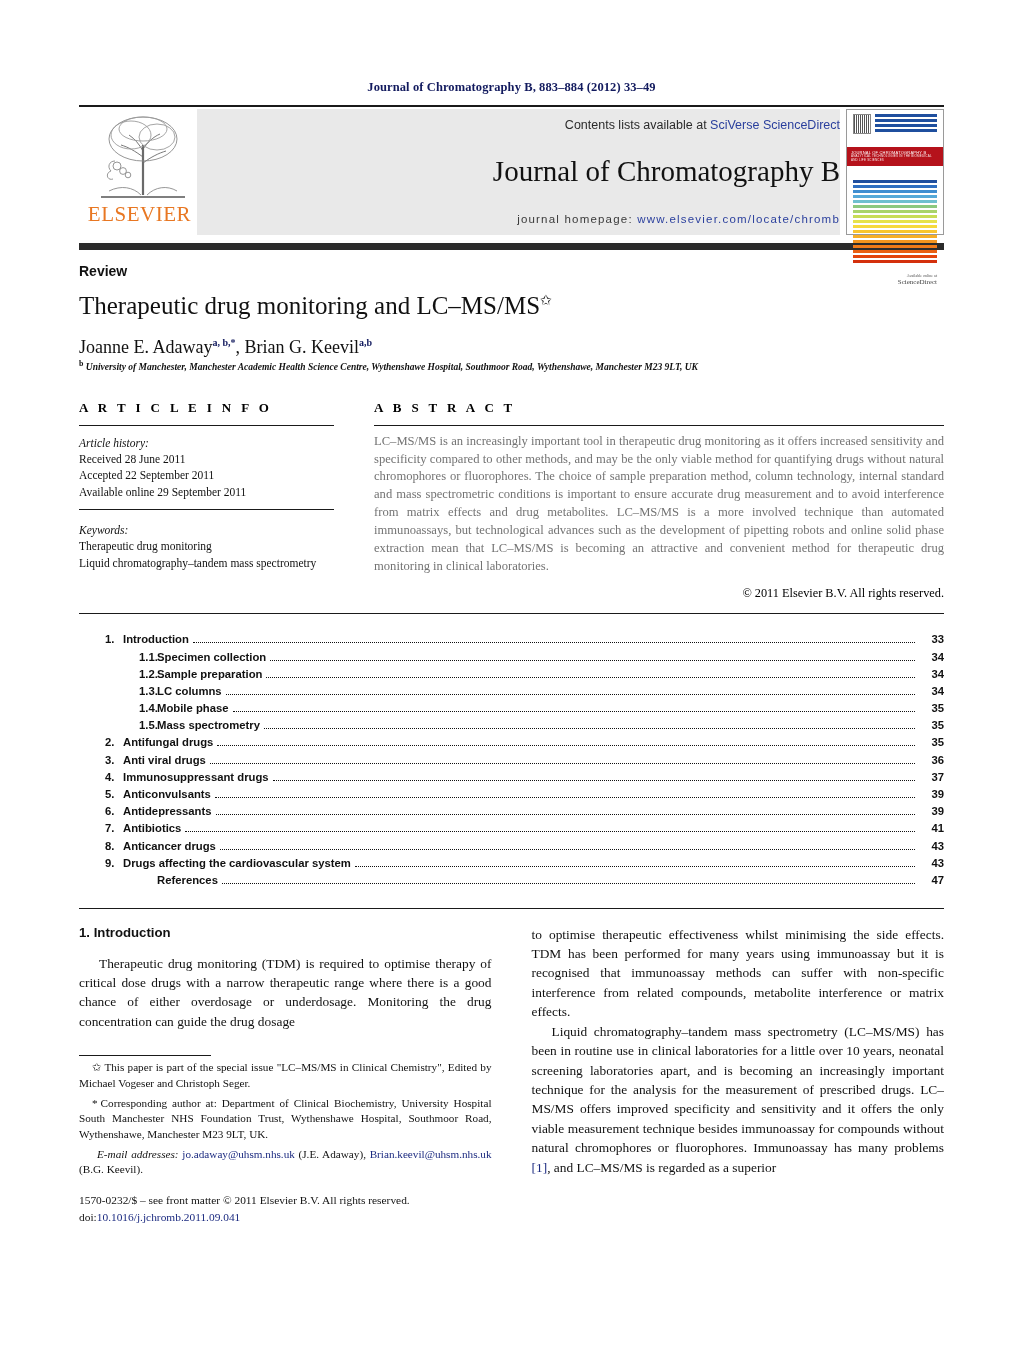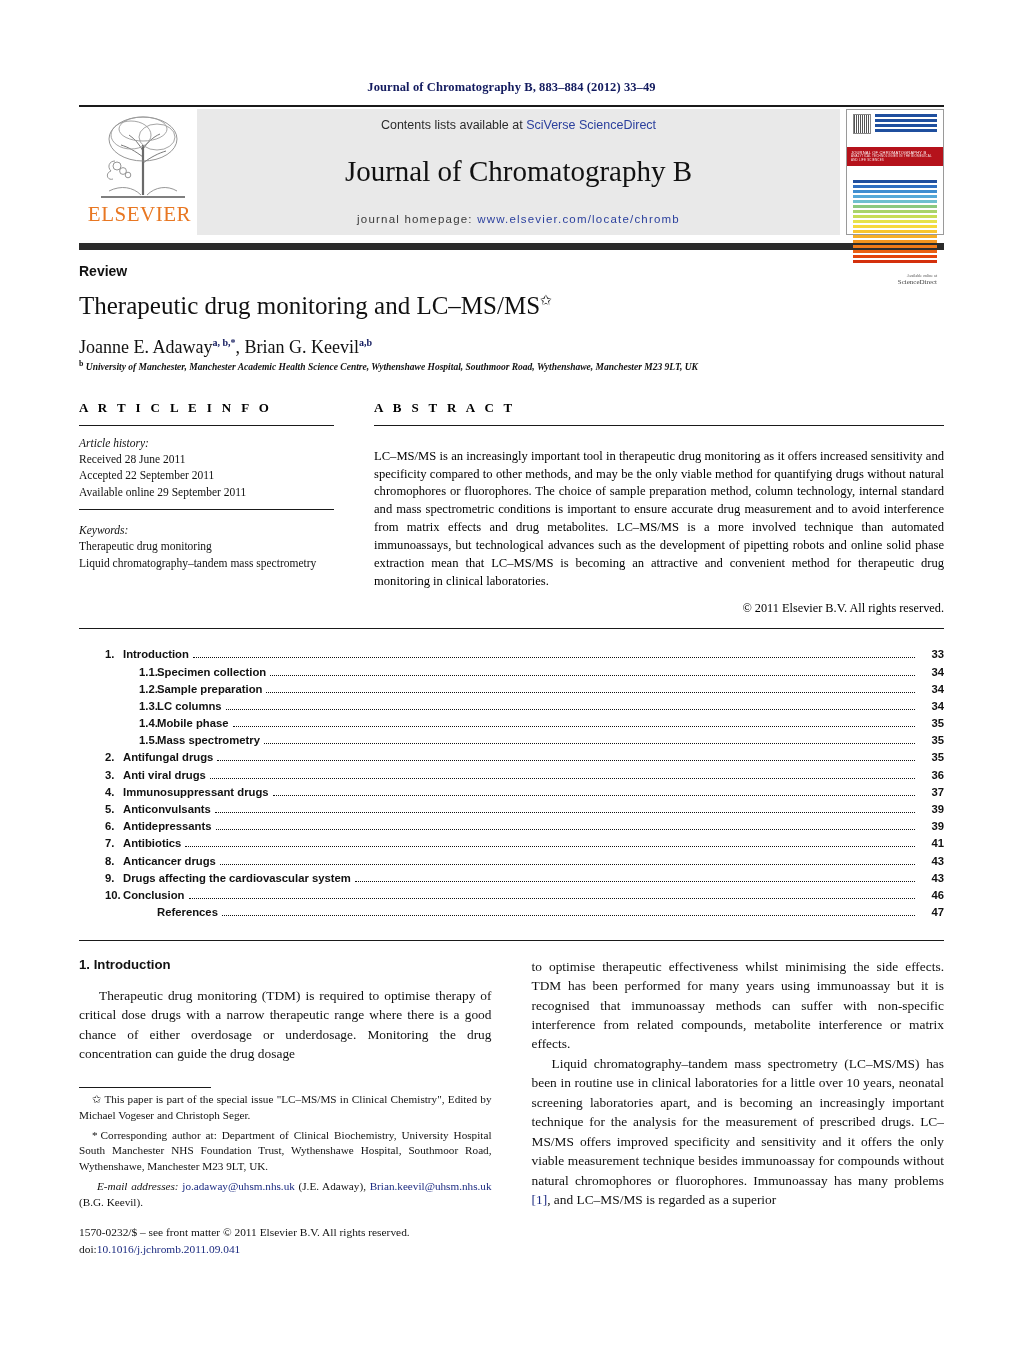--- a/index.html
+++ b/index.html
@@ -55,21 +55,21 @@
     letter-spacing:.5px;
     line-height:1;
     margin-top:1px;
   }
   .mast-center{
     flex:1 1 auto;
     background:#e9e9e9;
     margin:0 6px 0 6px;
     display:flex;
     flex-direction:column;
-    align-items:center;
+    align-items:flex-end;
     justify-content:space-between;
     padding:9px 0 10px 0;
     box-sizing:border-box;
   }
   .contents-avail{
     font-family:"Liberation Sans", sans-serif;
     font-size:12.5px;
     color:#2b2b2b;
   }
   .contents-avail .sd{color:#2a3f9d;}
@@ -192,22 +192,22 @@
     margin-top:9px;
     color:#111;
   }
   .info-block .lab{font-style:italic;}
   .info-block.kw{margin-top:12px;}
   .abs-body{
     font-family:"Liberation Serif", serif;
     font-size:12.6px;
     line-height:1.42;
     text-align:justify;
-    margin-top:22px;
-    color:#000000;
+    margin-top:7px;
+    color:#737373;
   }
   .abs-rights{
     text-align:right;
     font-size:12.3px;
     margin-top:10px;
     font-family:"Liberation Serif", serif;
   }
   .hr-after-abs{border-top:1px solid #1a1a1a;margin-top:12px;}
 
   
@@ -493,26 +493,20 @@
         <span class="toc-dots"></span>
         <span class="toc-page">43</span>
       </div>
       <div class="toc-row">
         <span class="toc-num">9.</span>
         <span class="toc-label">Drugs affecting the cardiovascular system</span>
         <span class="toc-dots"></span>
         <span class="toc-page">43</span>
       </div>
       <div class="toc-row">
-        <span class="toc-num">10.</span>
-        <span class="toc-label">Conclusion</span>
-        <span class="toc-dots"></span>
-        <span class="toc-page">46</span>
-      </div>
-      <div class="toc-row">
         <span class="toc-num sub"></span>
         <span class="toc-label">References</span>
         <span class="toc-dots"></span>
         <span class="toc-page">47</span>
       </div>
     </div>
 
   <div class="hr-toc"></div>
 
   <div class="cols">

